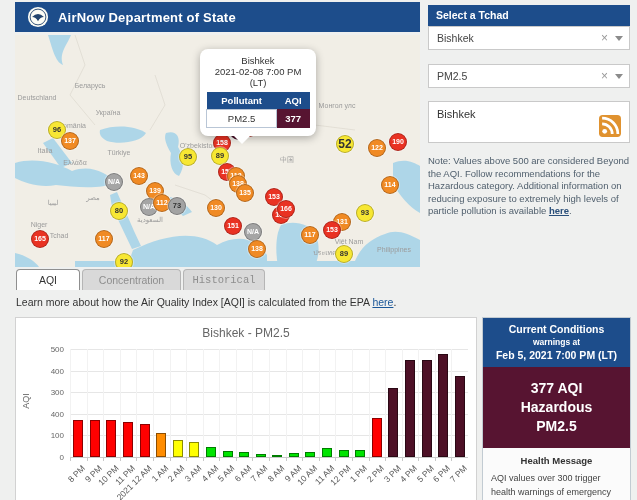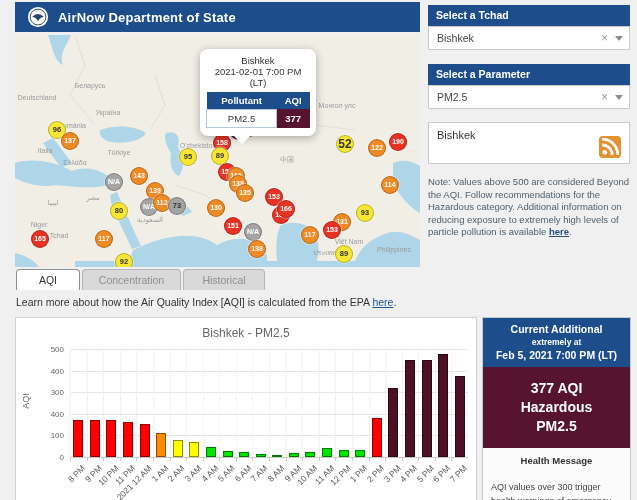--- a/index.html
+++ b/index.html
@@ -48,21 +48,21 @@
   .popup th{background:#1d4d8b;color:#fff;font-weight:bold;padding:3px 2px;}
   .popup td{padding:3px 2px;}
   .popup td.pol{background:#fff;border:1px solid #b9c6d6;color:#333;}
   .popup td.aqi{background:#571431;color:#fff;font-weight:bold;border:1px solid #571431;}
 
   
   .tabs{position:absolute;left:16px;top:269px;display:flex;gap:2px;height:21px;}
   .tab{border:1px solid #b5b5b5;border-bottom:none;border-radius:4px 4px 0 0;background:#d9d9d9;
     color:#8e8e8e;font-size:10.5px;display:flex;align-items:center;justify-content:center;cursor:pointer;}
   .tab.active{background:#fff;color:#333;border-color:#8f8f8f;}
-  .tab.t0{width:62px;} .tab.t1{width:97px;} .tab.t2{width:80px;}
+  .tab.t0{width:62px;} .tab.t1{width:97px;} .tab.t2{width:80px;font-family:Liberation Mono, monospace;}
   .learn{position:absolute;left:16px;top:296px;font-size:10.5px;color:#333;}
   .learn a{color:#1a5799;}
 
   
   .chart-panel{position:absolute;left:15px;top:317px;width:462px;height:210px;background:#fff;
     border:1px solid #d2d2d2;box-sizing:border-box;}
   .chart-title{position:absolute;left:0;right:0;top:8px;text-align:center;font-size:12px;color:#666;}
   .ylab{position:absolute;left:2px;top:78px;font-size:9px;color:#666;transform:rotate(-90deg);}
   .gridline{position:absolute;height:1px;background:#e6e6e6;left:54px;width:398px;}
   .vgrid{position:absolute;width:1px;background:#f2f2f2;top:31px;height:108px;}
@@ -76,21 +76,21 @@
   
   .cond{position:absolute;left:482px;top:317px;width:149px;background:#fbfbfb;
     border:1px solid #c2cbd2;box-sizing:border-box;}
   .cond-head{background:#1d4d8b;color:#fff;text-align:center;padding:5px 4px 6px;}
   .cond-head .l1{font-size:10.5px;font-weight:bold;}
   .cond-head .l2{font-size:8.5px;font-weight:bold;margin-top:2px;}
   .cond-head .l3{font-size:10.5px;font-weight:bold;margin-top:2px;}
   .cond-maroon{background:#571431;color:#fff;text-align:center;padding:12px 4px;}
   .cond-maroon div{font-size:14px;font-weight:bold;line-height:19px;}
   .cond-health{padding:7px 8px 9px;}
-  .cond-health .ht{text-align:center;font-size:9.5px;font-weight:bold;color:#333;margin-bottom:15px;}
+  .cond-health .ht{text-align:center;font-size:9.5px;font-weight:bold;color:#333;margin-bottom:6px;}
   .cond-health .hb{font-size:9px;color:#444;line-height:13.5px;}
 </style>
 </head>
 <body>
 
 <div id="page">
 
   <div class="header-bar">
     <svg class="seal" viewBox="0 0 24 24">
       <circle cx="12" cy="12" r="11" fill="#fdfdf6"></circle>
@@ -103,21 +103,20 @@
   <div class="sidebar">
     <div class="sb-head">Select a Tchad</div>
     <div class="sb-select">
       <span>Bishkek</span>
       <span class="ctrls">
         <span class="x">×</span>
         <span class="caret"></span>
       </span>
     </div>
     <div class="gap1"></div>
-    <div class="sb-head">Select a Parameter</div>
     <div class="sb-select">
       <span>PM2.5</span>
       <span class="ctrls">
         <span class="x">×</span>
         <span class="caret"></span>
       </span>
     </div>
     <div class="gap2"></div>
     <div class="rss-box">
       <span>Bishkek</span>
@@ -212,21 +211,21 @@
         <div class="marker" style="width: 18px; height: 18px; line-height: 16px; font-size: 7px; left: 317px; top: 195px; background: rgb(233, 50, 35); color: rgb(255, 255, 255);">153</div>
         <div class="marker" style="width: 18px; height: 18px; line-height: 16px; font-size: 7.5px; left: 329px; top: 219px; background: rgb(247, 231, 51); color: rgb(51, 51, 51);">89</div>
         <div class="marker" style="width: 18px; height: 18px; line-height: 16px; font-size: 7.5px; left: 350px; top: 178px; background: rgb(247, 231, 51); color: rgb(51, 51, 51);">93</div>
         <div class="marker" style="width: 18px; height: 18px; line-height: 16px; font-size: 7px; left: 375px; top: 150px; background: rgb(240, 138, 36); color: rgb(255, 255, 255);">114</div>
         <div class="marker" style="width: 18px; height: 18px; line-height: 16px; font-size: 7px; left: 362px; top: 113px; background: rgb(240, 138, 36); color: rgb(255, 255, 255);">122</div>
         <div class="marker" style="width: 18px; height: 18px; line-height: 16px; font-size: 7px; left: 383px; top: 107px; background: rgb(233, 50, 35); color: rgb(255, 255, 255);">190</div>
       </div>
 
     <div class="popup">
       <div class="p-city">Bishkek</div>
-      <div class="p-dt">2021-02-01 7:00 PM</div>
+      <div class="p-dt">2021-02-08 7:00 PM</div>
       <div class="p-tz">(LT)</div>
       <table>
         <tbody>
             <tr>
           <th>Pollutant</th>
           <th>AQI</th>
         </tr>
         <tr>
           <td class="pol">PM2.5</td>
           <td class="aqi">377</td>
@@ -354,22 +353,22 @@
         <div class="vgrid" style="left: 435.417px;"></div>
         <div class="bar" title="7 PM: 377" style="left: 438.708px; width: 10px; top: 57.568px; height: 81.432px; background: rgb(77, 16, 38);"></div>
         <div class="xtick" style="left: 435.417px;"></div>
         <div class="xlab" style="right: 14.2917px;">7 PM</div>
       </div>
     <div class="axis"></div>
   </div>
 
   <div class="cond">
     <div class="cond-head">
-      <div class="l1">Current Additional</div>
-      <div class="l2">extremely at</div>
+      <div class="l1">Current Conditions</div>
+      <div class="l2">warnings at</div>
       <div class="l3">Feb 5, 2021 7:00 PM (LT)</div>
     </div>
     <div class="cond-maroon">
       <div>377 AQI</div>
       <div>Hazardous</div>
       <div>PM2.5</div>
     </div>
     <div class="cond-health">
       <div class="ht">Health Message</div>
       <div class="hb">AQI values over 300 trigger health warnings of emergency conditions. The entire population is even more likely to be affected by serious health effects.</div>

